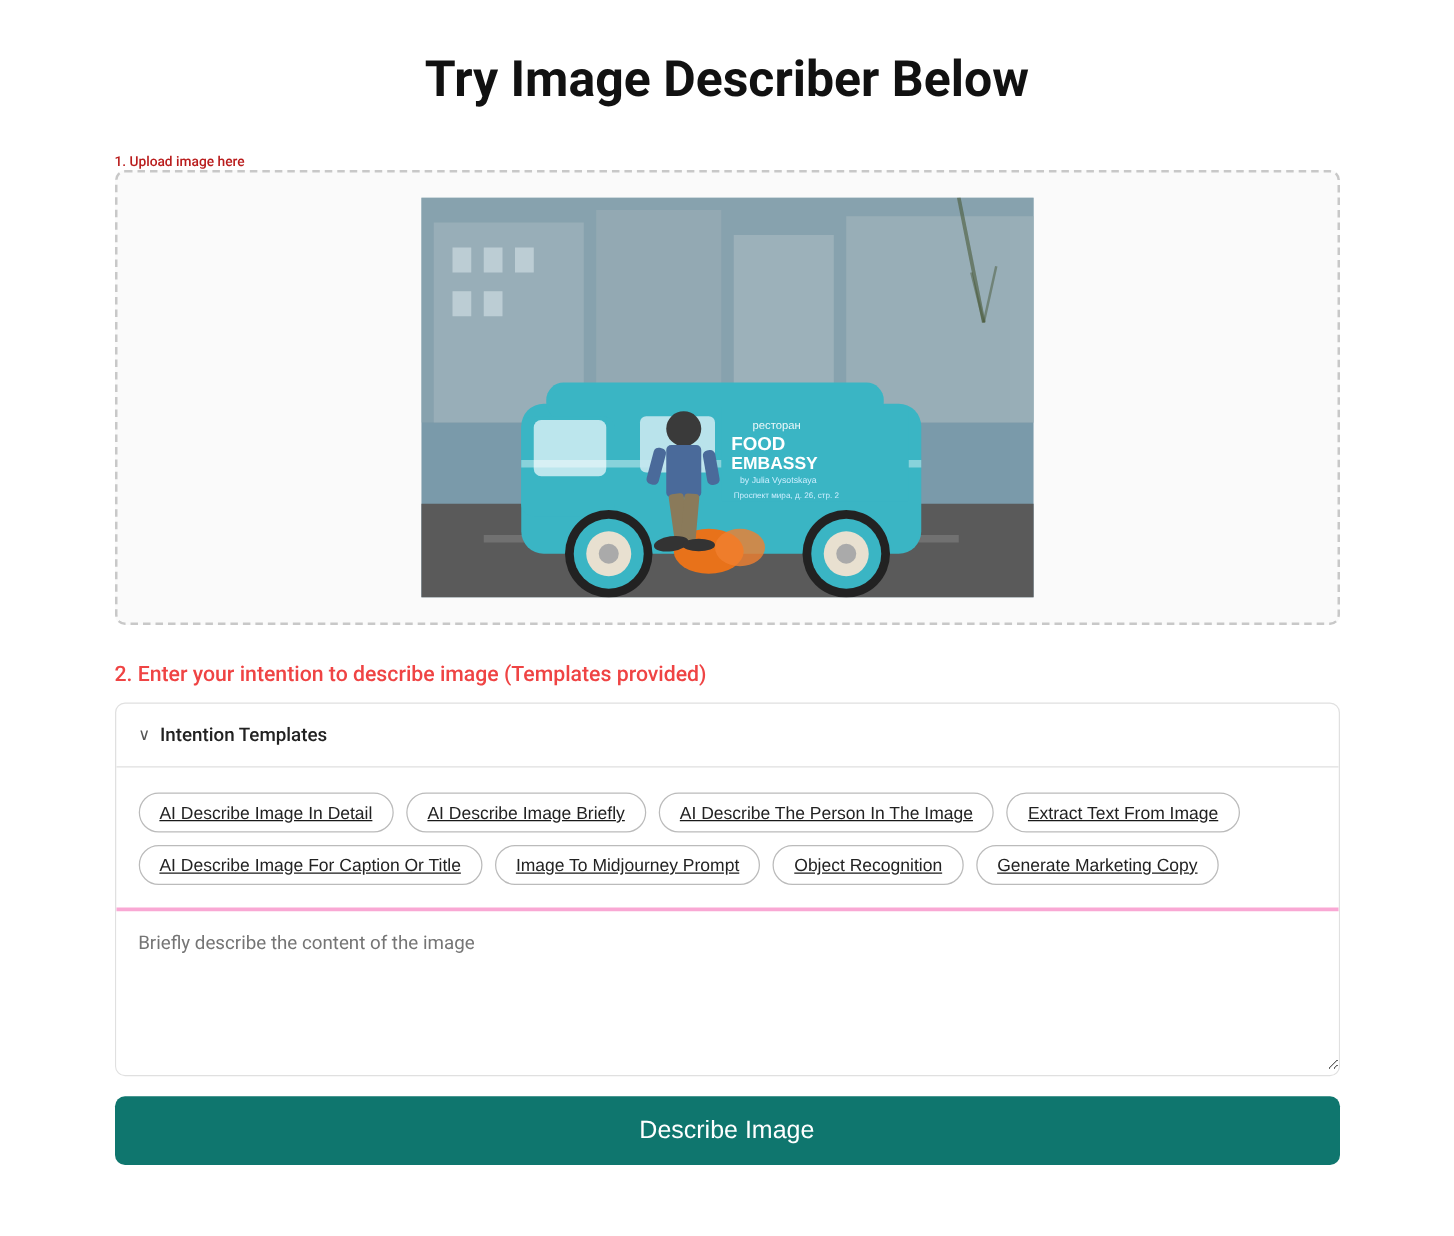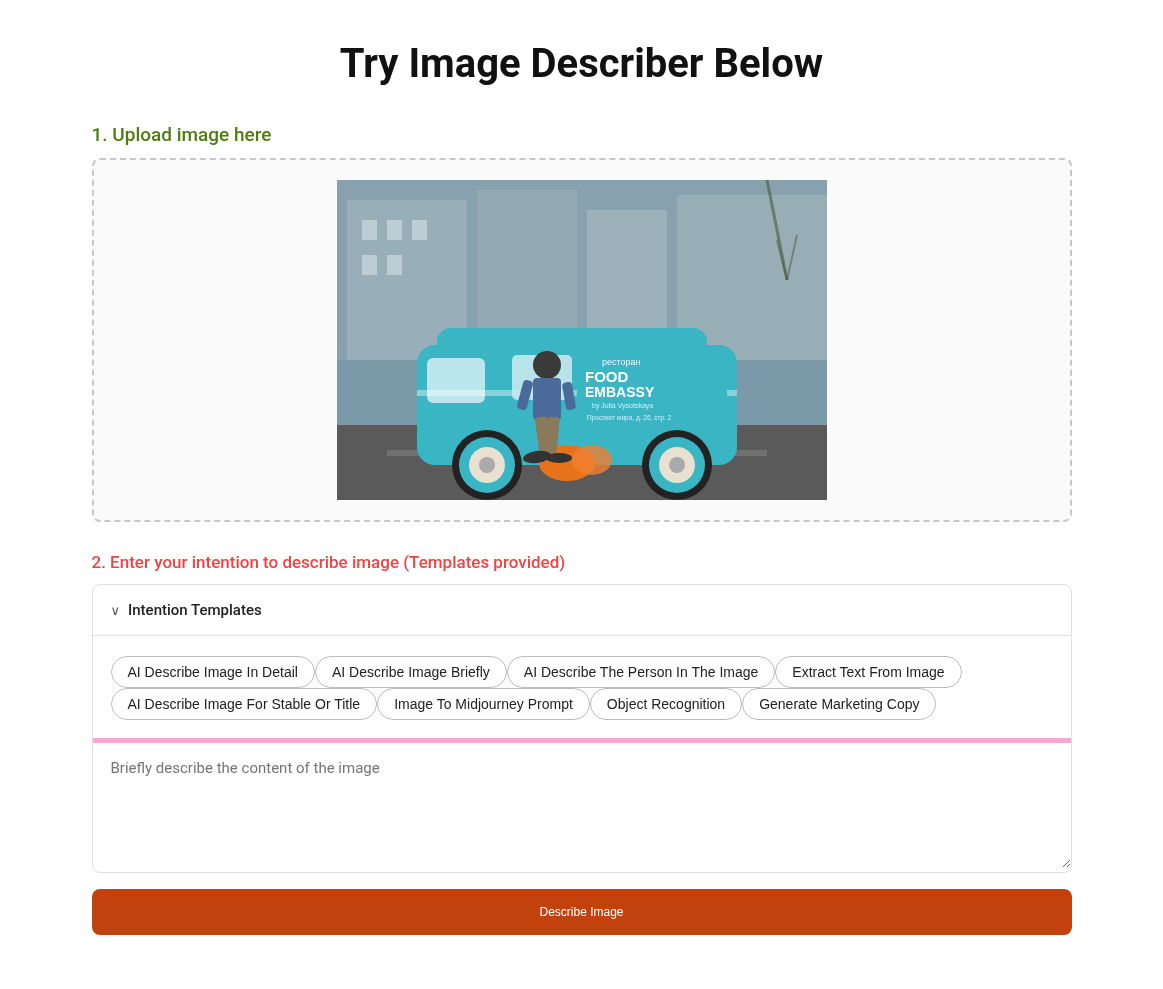--- a/index.html
+++ b/index.html
@@ -23,24 +23,23 @@
 
     .page-title {
       text-align: center;
       font-size: 40px;
       font-weight: 700;
       margin-bottom: 36px;
       color: #111;
     }
 
     .section-label {
-      font-size: 19px;
-      font-weight: 500;
-      color: #4d7c0f;
-      margin-bottom: 12px;
+      font-size: 11px;
+      font-weight: 500;
+      color: #b91c1c;
     }
 
     
     .upload-area {
       border: 2px dashed #c8c8c8;
       border-radius: 8px;
       padding: 20px;
       display: flex;
       justify-content: center;
       align-items: center;
@@ -76,20 +75,22 @@
       display: inline-block;
     }
 
     .accordion-body {
       padding: 20px 18px 18px;
     }
 
     .template-chips {
       display: flex;
       flex-wrap: wrap;
+      gap: 10px;
+      text-decoration: underline;
     }
 
     .chip {
       border: 1.5px solid #bbb;
       border-radius: 20px;
       padding: 7px 16px;
       font-size: 14px;
       color: #222;
       background: #fff;
       cursor: pointer;
@@ -119,33 +120,33 @@
       overflow: hidden;
       margin-bottom: 16px;
     }
 
     .section2-content .accordion-header {
       border-bottom: 1px solid #e0e0e0;
     }
 
     .section2-content .intention-textarea {
       border: none;
-      border-top: 5px solid #f9a8d4;
+      border-top: 3px solid #f9a8d4;
       border-radius: 0;
     }
 
     
     .describe-btn {
       width: 100%;
       padding: 16px;
-      background: #c2410c;
+      background: #0f766e;
       color: #fff;
       border: none;
       border-radius: 8px;
-      font-size: 12px;
+      font-size: 20px;
       font-weight: 500;
       cursor: pointer;
       transition: background 0.15s;
     }
   </style>
 </head>
 <body>
 
 <div class="page-container">
 
@@ -238,21 +239,21 @@
       <span>Intention Templates</span>
     </div>
 
     <div class="accordion-body">
       <div class="template-chips">
 
       <button class="chip">AI Describe Image In Detail</button>
           <button class="chip">AI Describe Image Briefly</button>
           <button class="chip">AI Describe The Person In The Image</button>
           <button class="chip">Extract Text From Image</button>
-          <button class="chip">AI Describe Image For Stable Or Title</button>
+          <button class="chip">AI Describe Image For Caption Or Title</button>
           <button class="chip">Image To Midjourney Prompt</button>
           <button class="chip">Object Recognition</button>
           <button class="chip">Generate Marketing Copy</button>
         </div>
     </div>
 
     <textarea class="intention-textarea" placeholder="Briefly describe the content of the image" style=""></textarea>
   </div>
 
   <button class="describe-btn">Describe Image</button>

